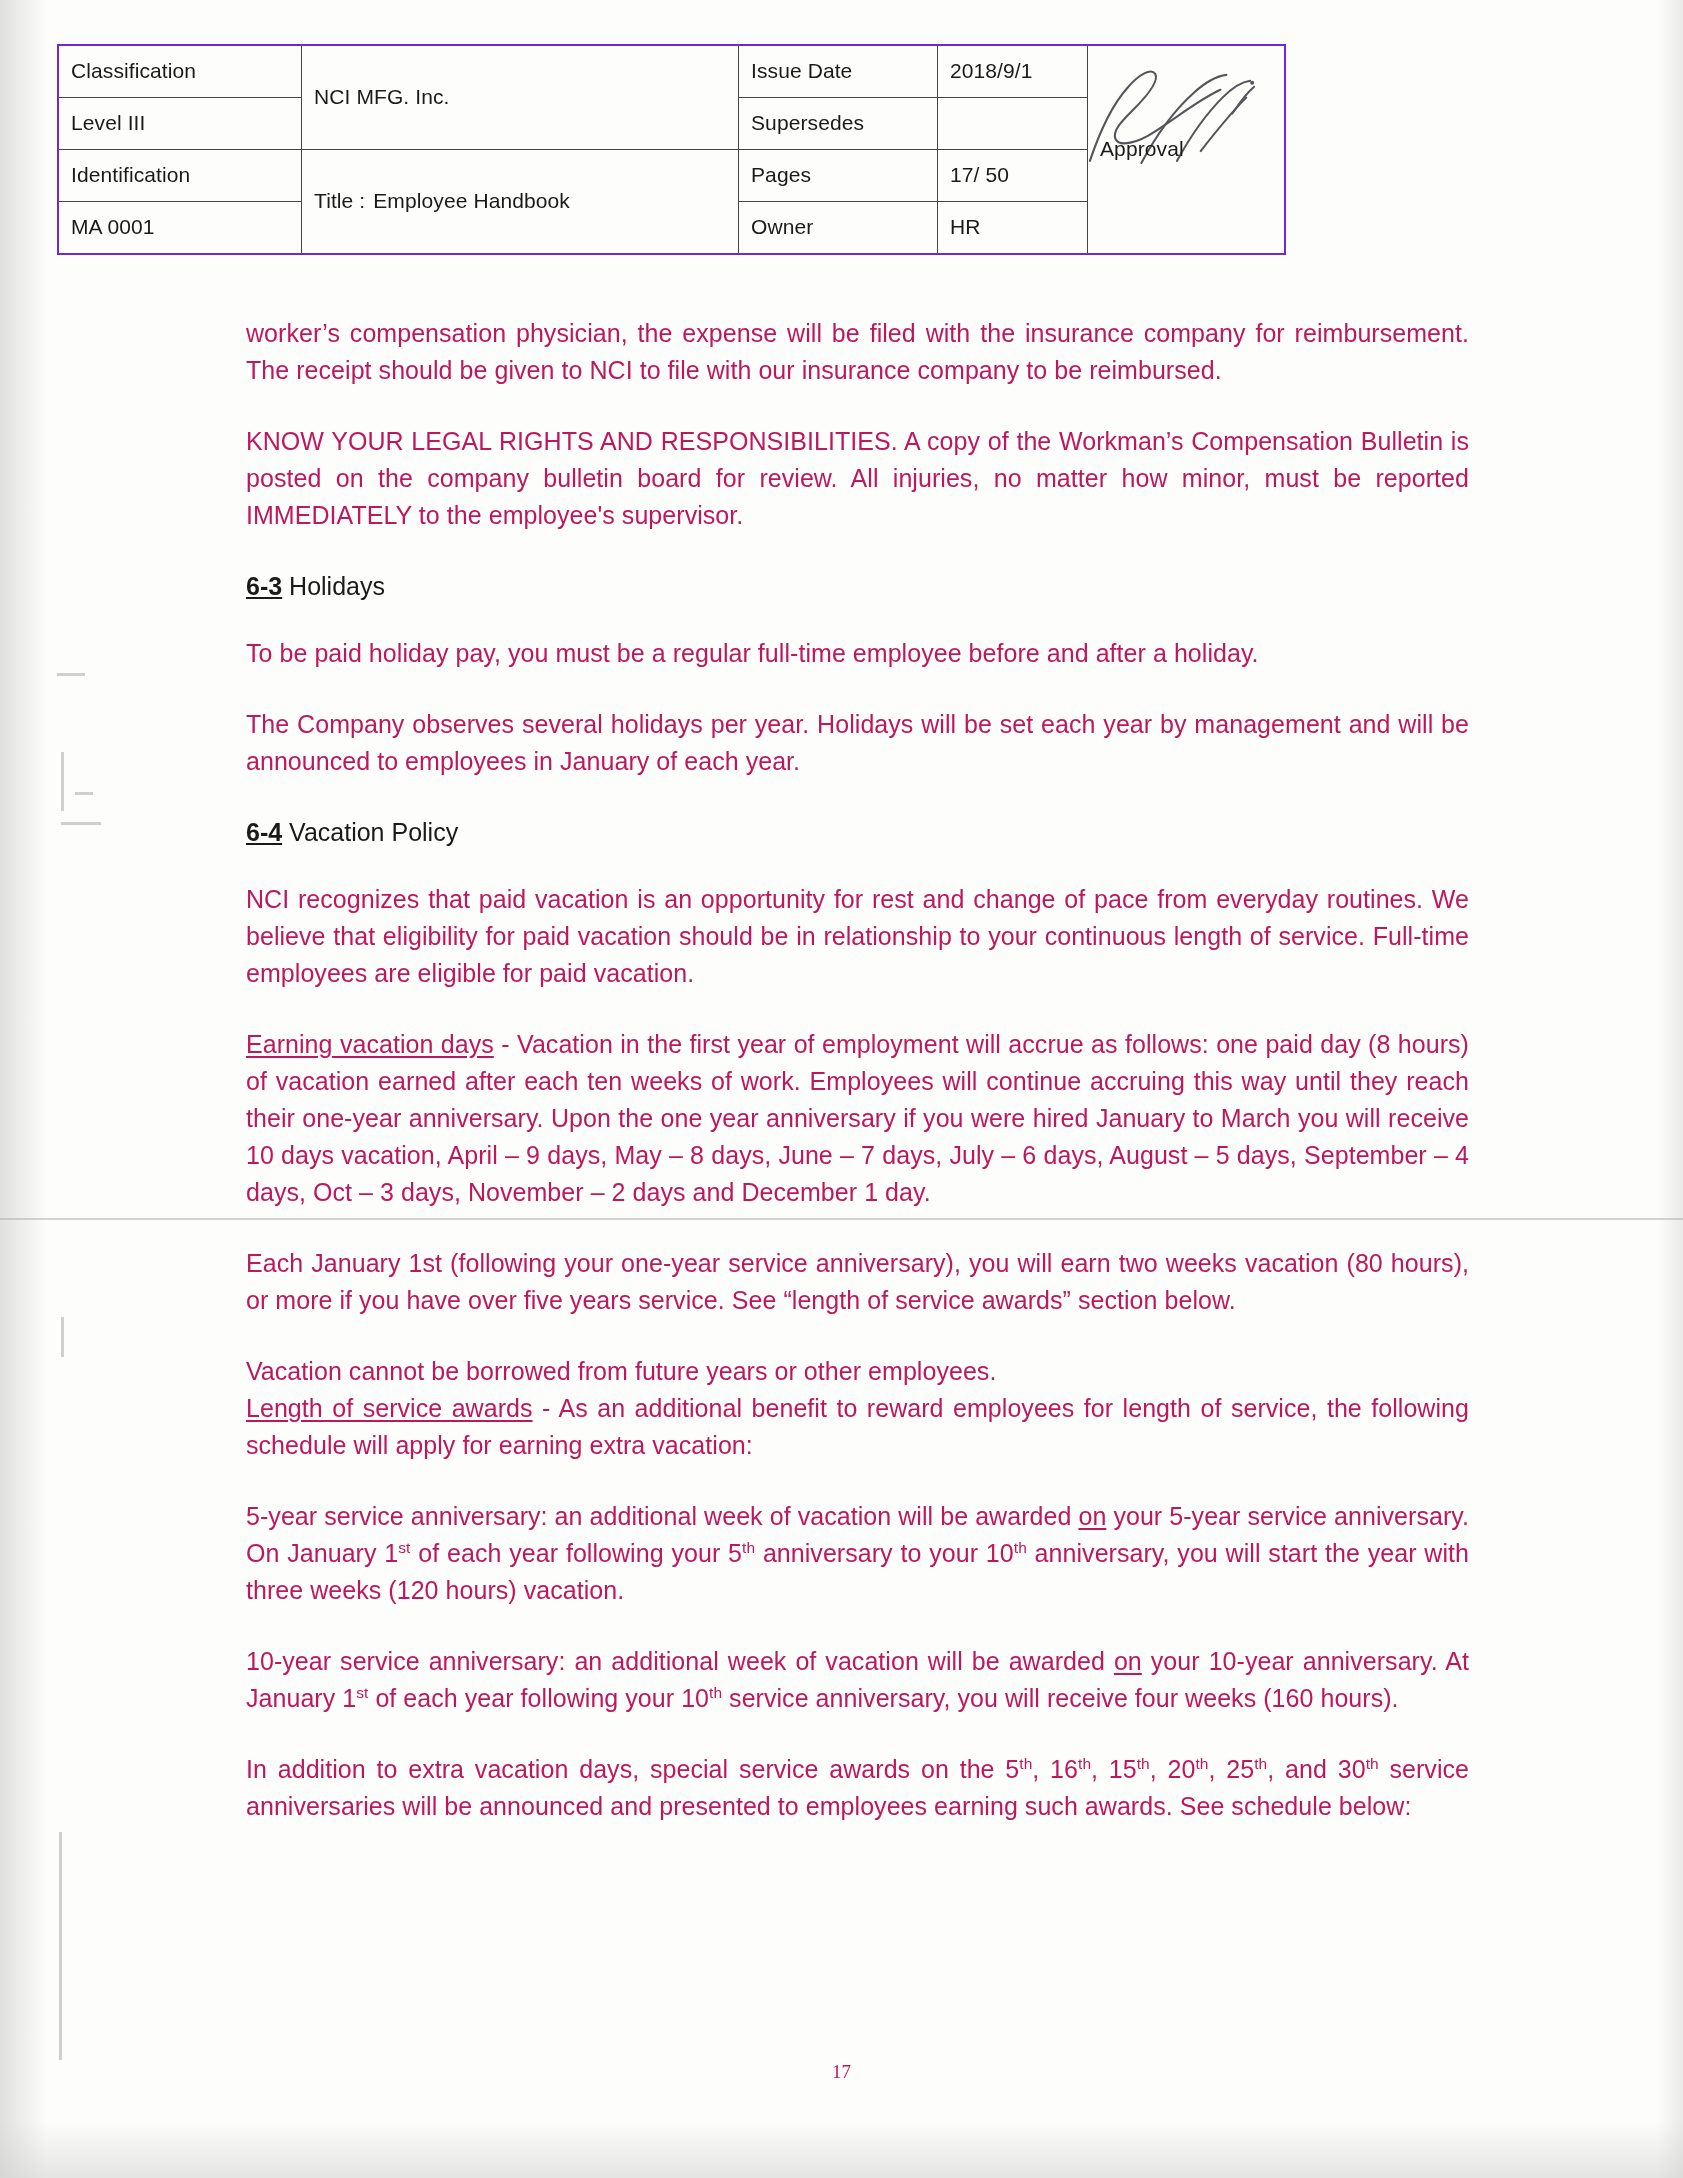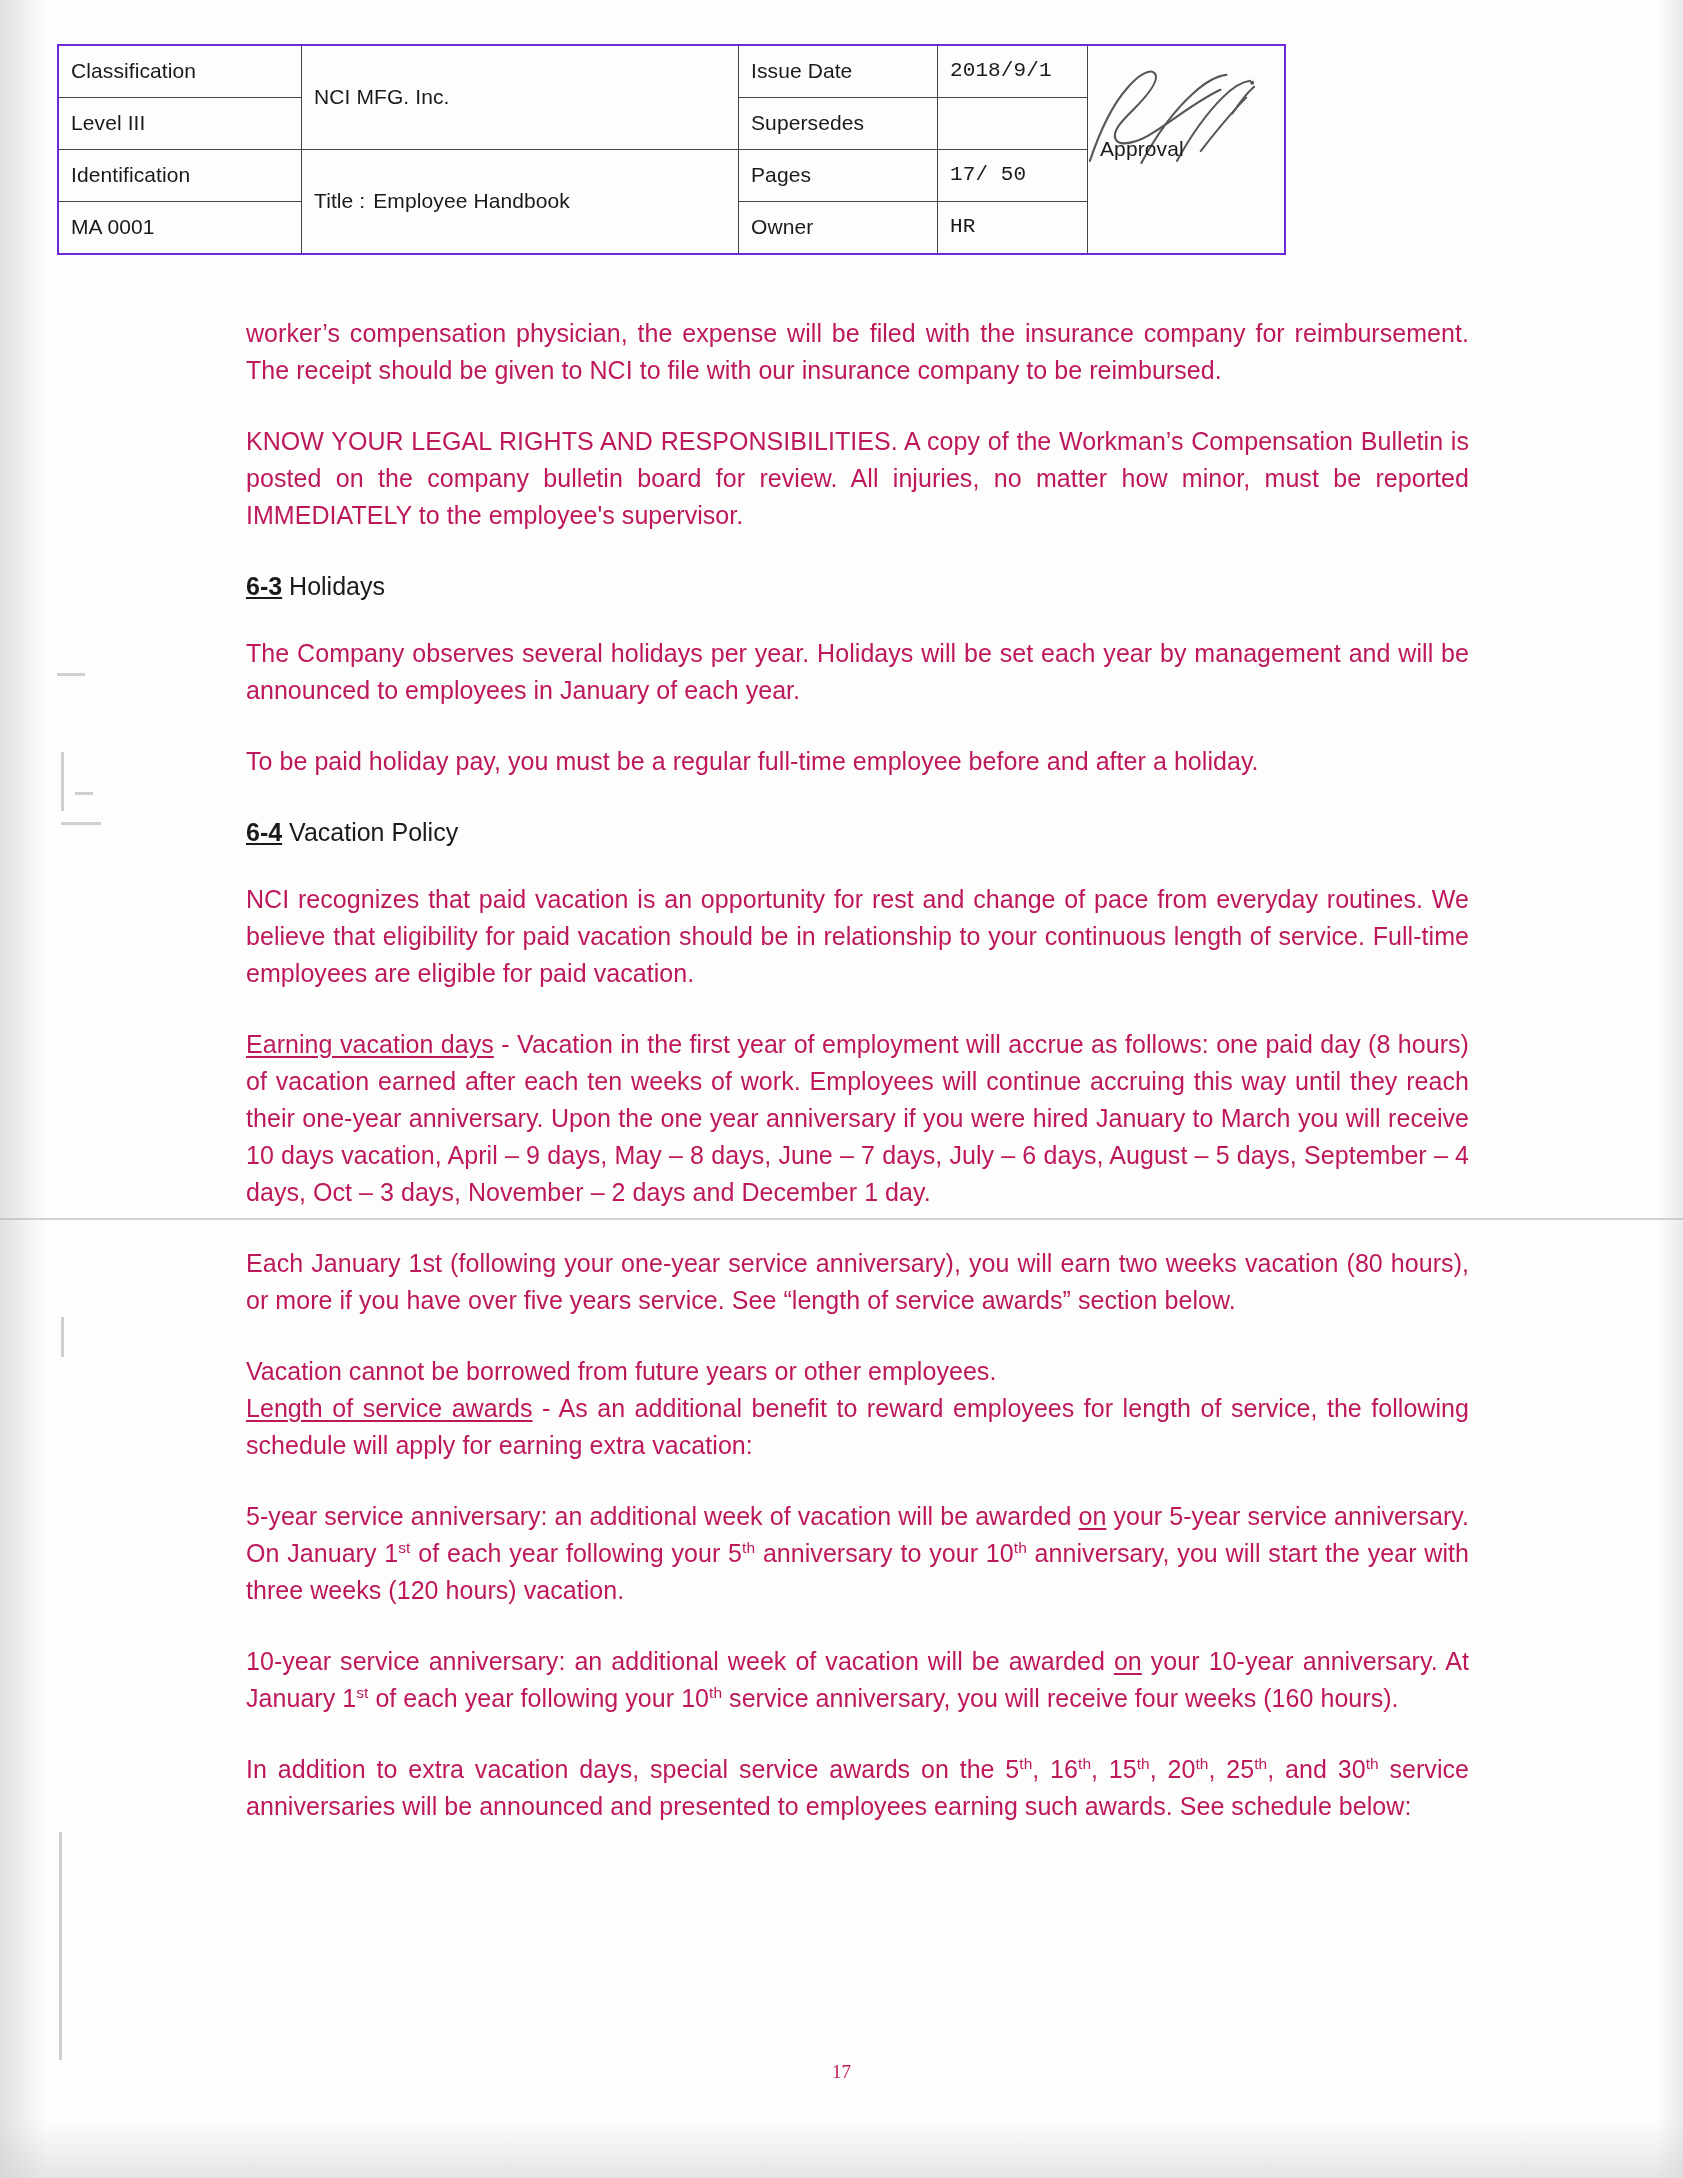--- a/index.html
+++ b/index.html
@@ -64,21 +64,21 @@
     padding: 6px 10px 8px 12px;
     font-size: 21px;
     line-height: 1.1;
     vertical-align: middle;
     height: 37px;
     letter-spacing: 0.1px;
   }
   .col-a { width: 220px; }
   .col-b { width: 414px; }
   .col-c { width: 176px; }
-  .col-d { width: 127px; font-family: Liberation Mono, monospace; }
+  .col-d { width: 127px; }
   .col-e { width: 174px; }
 
   .cell-title {
     font-size: 21px;
   }
   .title-label { margin-right: 8px; }
 
   .approval-cell {
     position: relative;
     vertical-align: top;
@@ -204,24 +204,24 @@
     </table>
 
   <div class="body-col">
 
     <p class="para">worker’s compensation physician, the expense will be filed with the insurance company for reimbursement.  The receipt should be given to NCI to file with our insurance company to be reimbursed.</p>
 
     <p class="para">KNOW YOUR LEGAL RIGHTS AND RESPONSIBILITIES.  A copy of the Workman’s Compensation Bulletin is posted on the company bulletin board for review. All injuries, no matter how minor, must be reported IMMEDIATELY to the employee's supervisor.</p>
 
     <h3 class="section"><span class="num">6-3</span><span> Holidays</span></h3>
 
+    <p class="para">To be paid holiday pay, you must be a regular full-time employee before and after a holiday.</p>
+
     <p class="para">The Company observes several holidays per year.   Holidays will be set each year by management and will be announced to employees in January of each year.</p>
 
-    <p class="para">To be paid holiday pay, you must be a regular full-time employee before and after a holiday.</p>
-
     <h3 class="section"><span class="num">6-4</span><span> Vacation Policy</span></h3>
 
     <p class="para">NCI recognizes that paid vacation is an opportunity for rest and change of pace from everyday routines.  We believe that eligibility for paid vacation should be in relationship to your continuous length of service.  Full-time employees are eligible for paid vacation.</p>
 
     <p class="para"><span class="u">Earning vacation days</span><span> - Vacation in the first year of employment will accrue as follows: one paid day (8 hours) of vacation earned after each ten weeks of work.  Employees will continue accruing this way until they reach their one-year anniversary.  Upon the one year anniversary if you were hired January to March you will receive 10 days vacation, April – 9 days, May – 8 days, June – 7 days, July – 6 days, August – 5 days, September – 4 days, Oct – 3 days, November – 2 days and  December 1 day.</span></p>
 
     <p class="para">Each January 1st (following your one-year service anniversary), you will earn two weeks vacation (80 hours), or more if you have over five years service.  See “length of service awards” section below.</p>
 
     <p class="para tight">Vacation cannot be borrowed from future years or other employees.</p>
 

